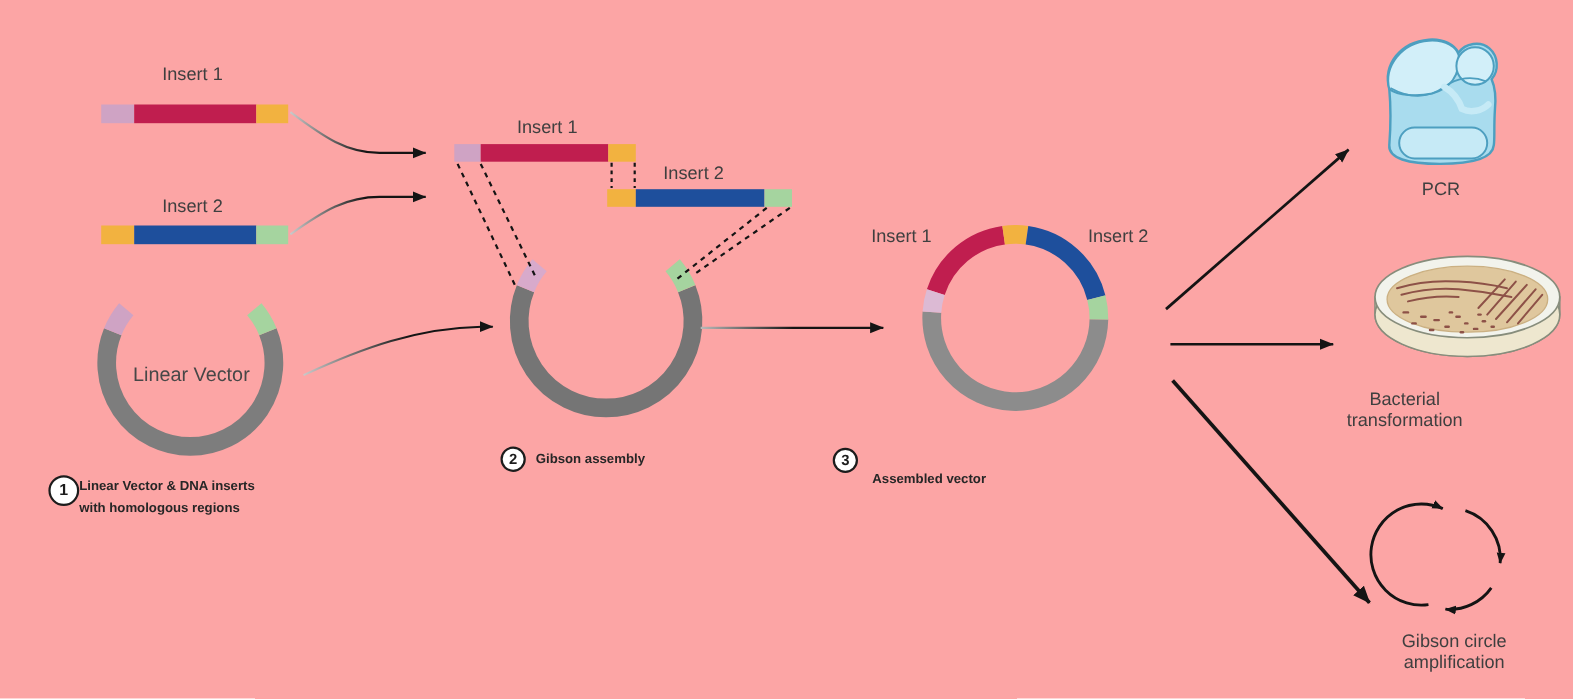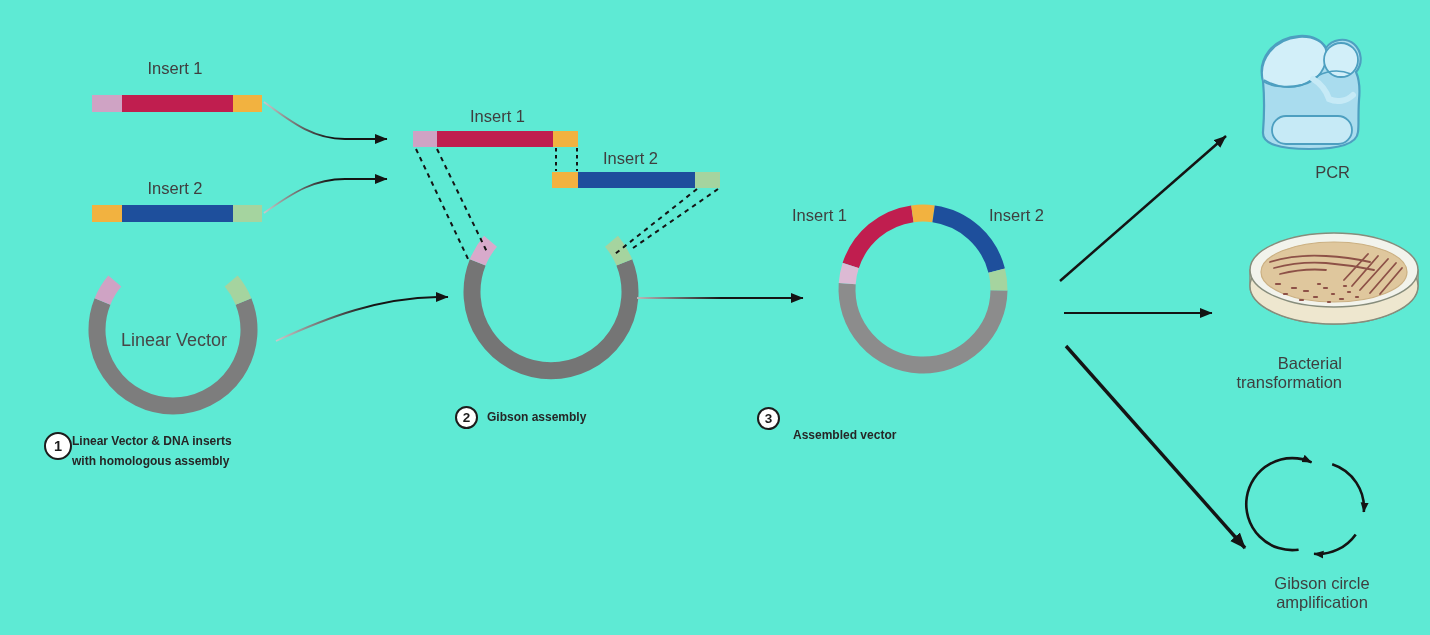--- a/index.html
+++ b/index.html
@@ -1,17 +1,17 @@
 <!DOCTYPE html>
 <html><head>
 <meta charset="utf-8">
 <style>
   html,body{margin:0;padding:0;background:#fff;}
   #canvas{
-    position:relative;width:1430px;height:635px;background:#5eead4;
+    position:relative;width:1430px;height:635px;background:#fca5a5;
     font-family:"Liberation Sans", sans-serif;overflow:hidden;
   }
   #art{position:absolute;left:0;top:0;}
   .lbl{
     position:absolute;color:#3f3f3f;font-size:16.5px;text-align:center;
     line-height:19px;white-space:pre-line;
   }
   .bar{position:absolute;display:flex;height:17px;}
   .bar.small{height:16px;}
   .seg{height:100%;}
@@ -177,29 +177,29 @@
   <div class="lbl" style="left:450px;top:107px;width:95px;">Insert 1</div>
   <div class="lbl" style="left:583px;top:149px;width:95px;">Insert 2</div>
 
   <div class="lbl" style="left:772px;top:206px;width:95px;">Insert 1</div>
   <div class="lbl" style="left:969px;top:206px;width:95px;">Insert 2</div>
 
   <div class="step" style="left:44px;top:432px;">
     <div class="step-circle" style="width:28px;height:28px;font-size:14.5px;">1</div>
     <div class="step-text" style="margin-top:-1px;">
       <div>Linear Vector &amp; DNA inserts</div>
-      <div>with homologous assembly</div>
+      <div>with homologous regions</div>
     </div>
   </div>
   <div class="step" style="left:455px;top:406px;">
     <div class="step-circle" style="width:23px;height:23px;font-size:13.5px;">2</div>
     <div class="step-text" style="margin-left:9px;margin-top:1px;">Gibson assembly</div>
   </div>
   <div class="step" style="left:757px;top:407px;">
     <div class="step-circle" style="width:23px;height:23px;font-size:13.5px;">3</div>
     <div class="step-text" style="margin-left:13px;margin-top:18px;">Assembled vector</div>
   </div>
 
-  <div class="lbl" style="left:1270px;top:163px;width:80px;text-align:right;">PCR</div>
-  <div class="lbl" style="left:1212px;top:354px;width:130px;text-align:right;">Bacterial transformation</div>
+  <div class="lbl" style="left:1270px;top:163px;width:80px;">PCR</div>
+  <div class="lbl" style="left:1212px;top:354px;width:130px;">Bacterial transformation</div>
   <div class="lbl" style="left:1262px;top:574px;width:120px;">Gibson circle amplification</div>
 
 </div>
 
 </body></html>

